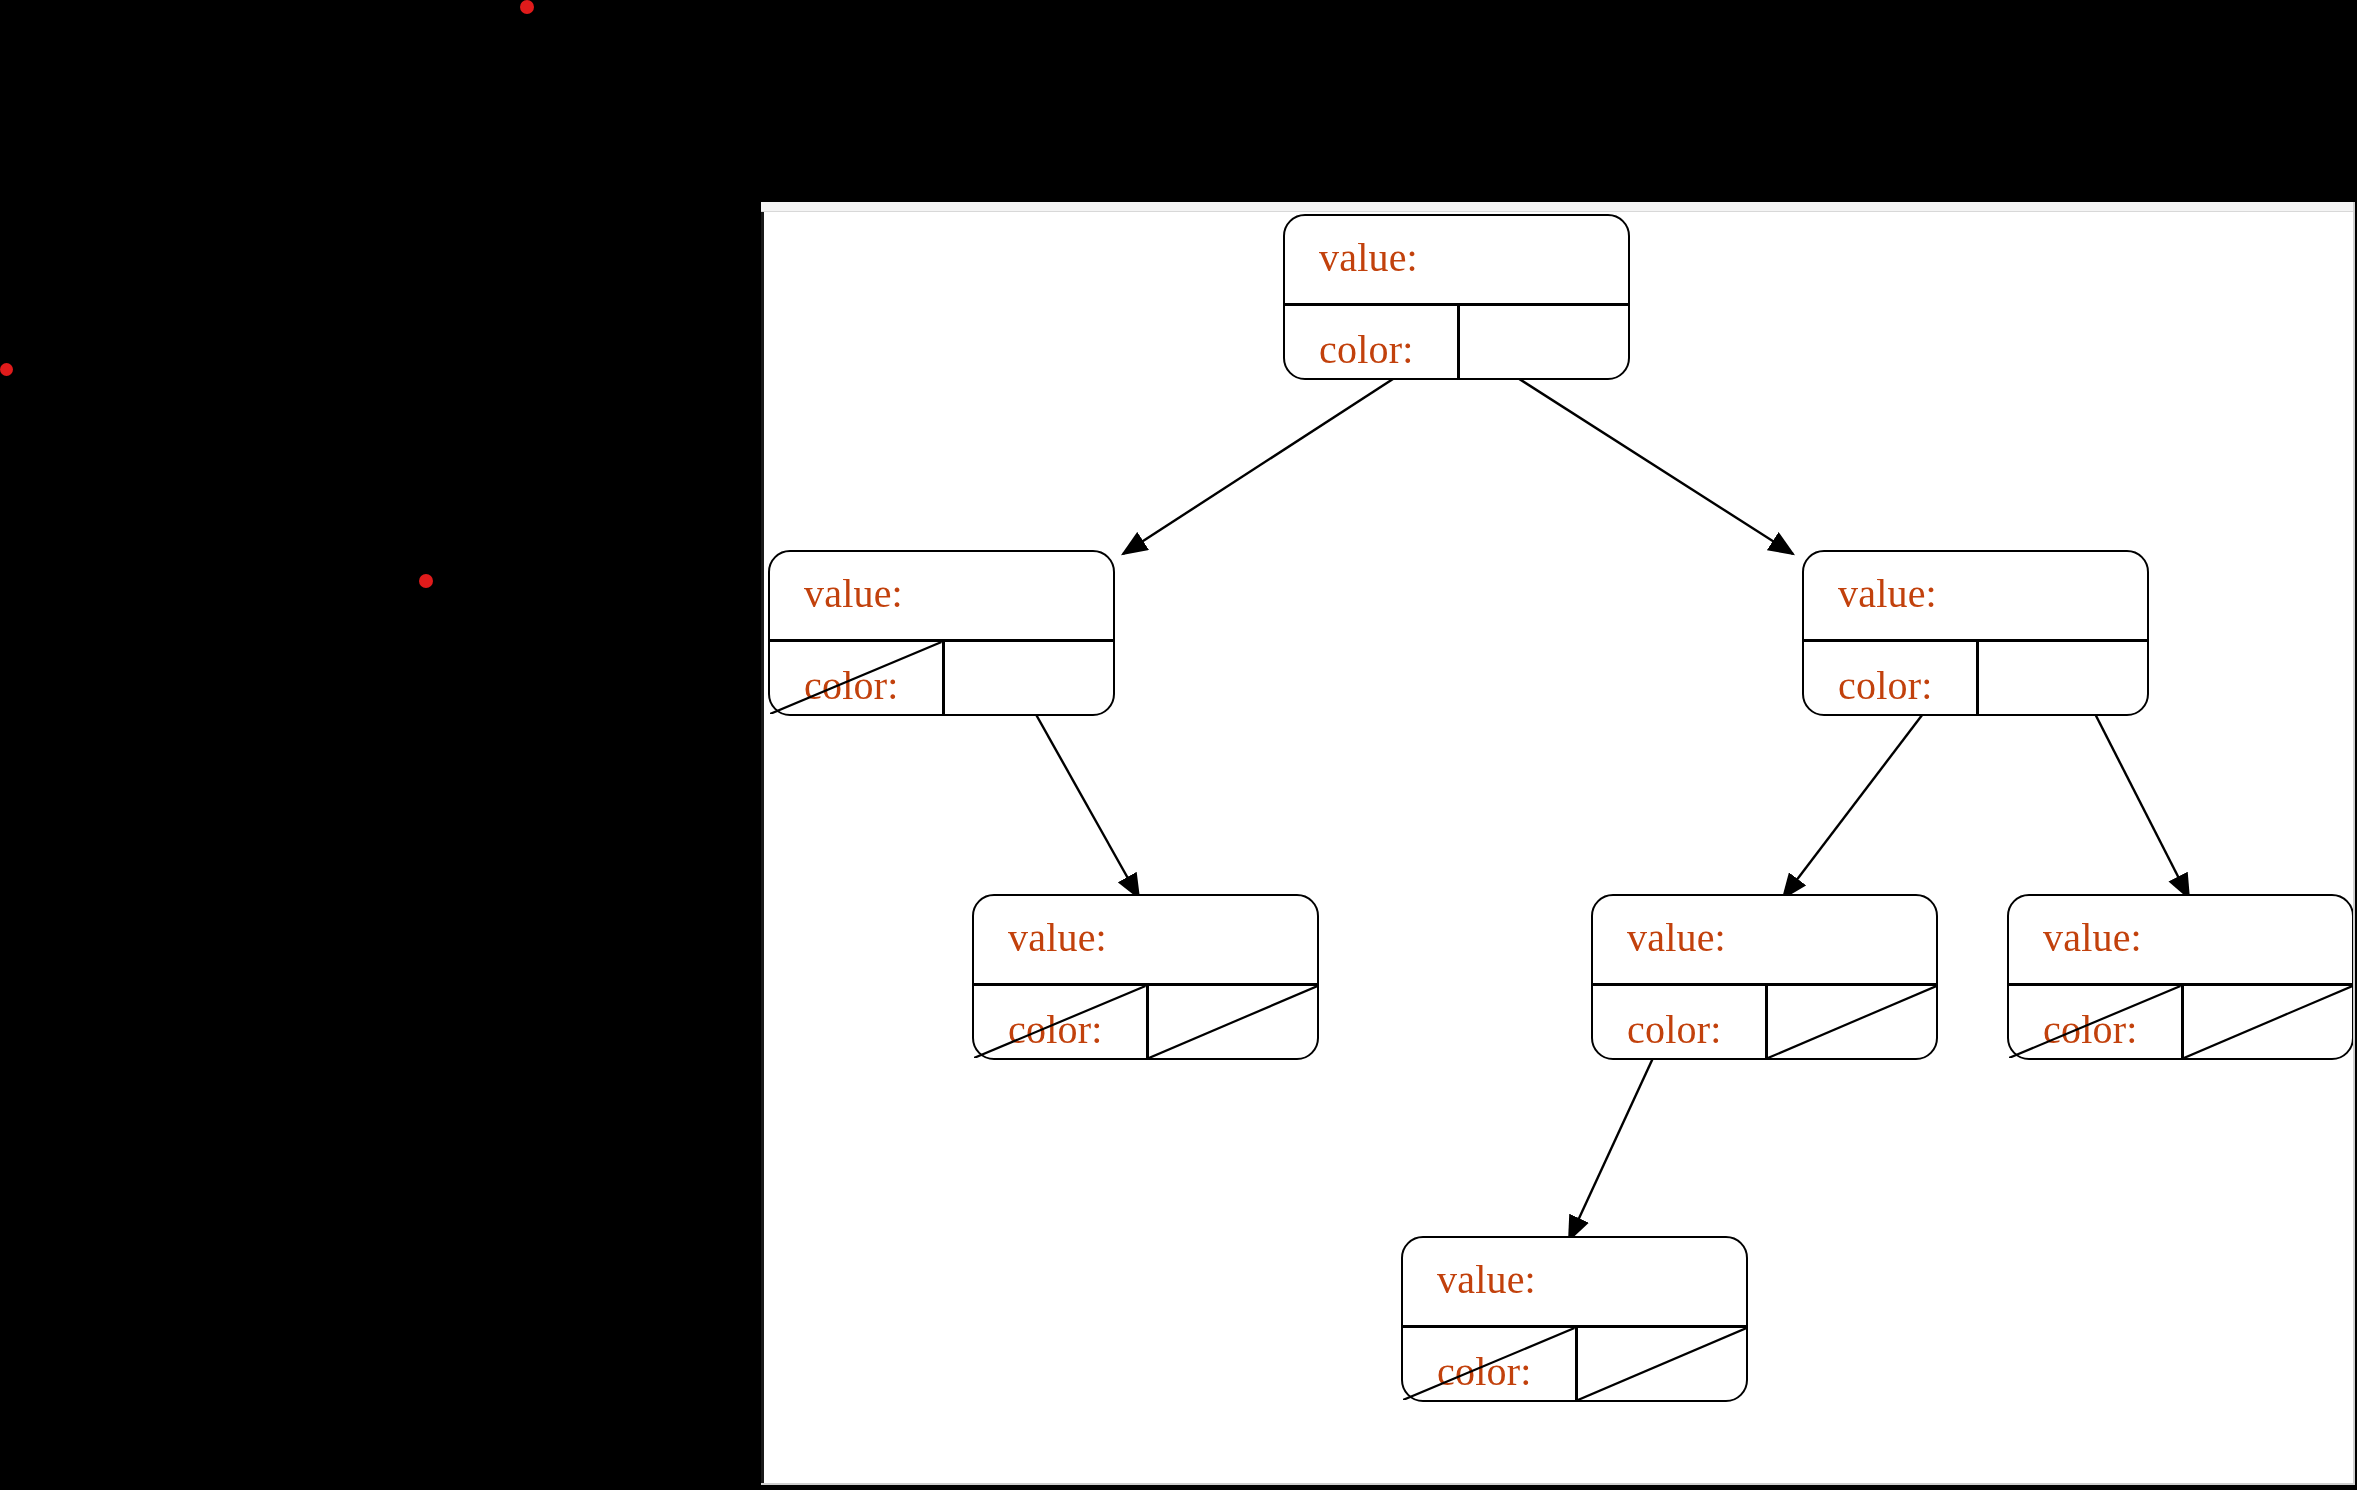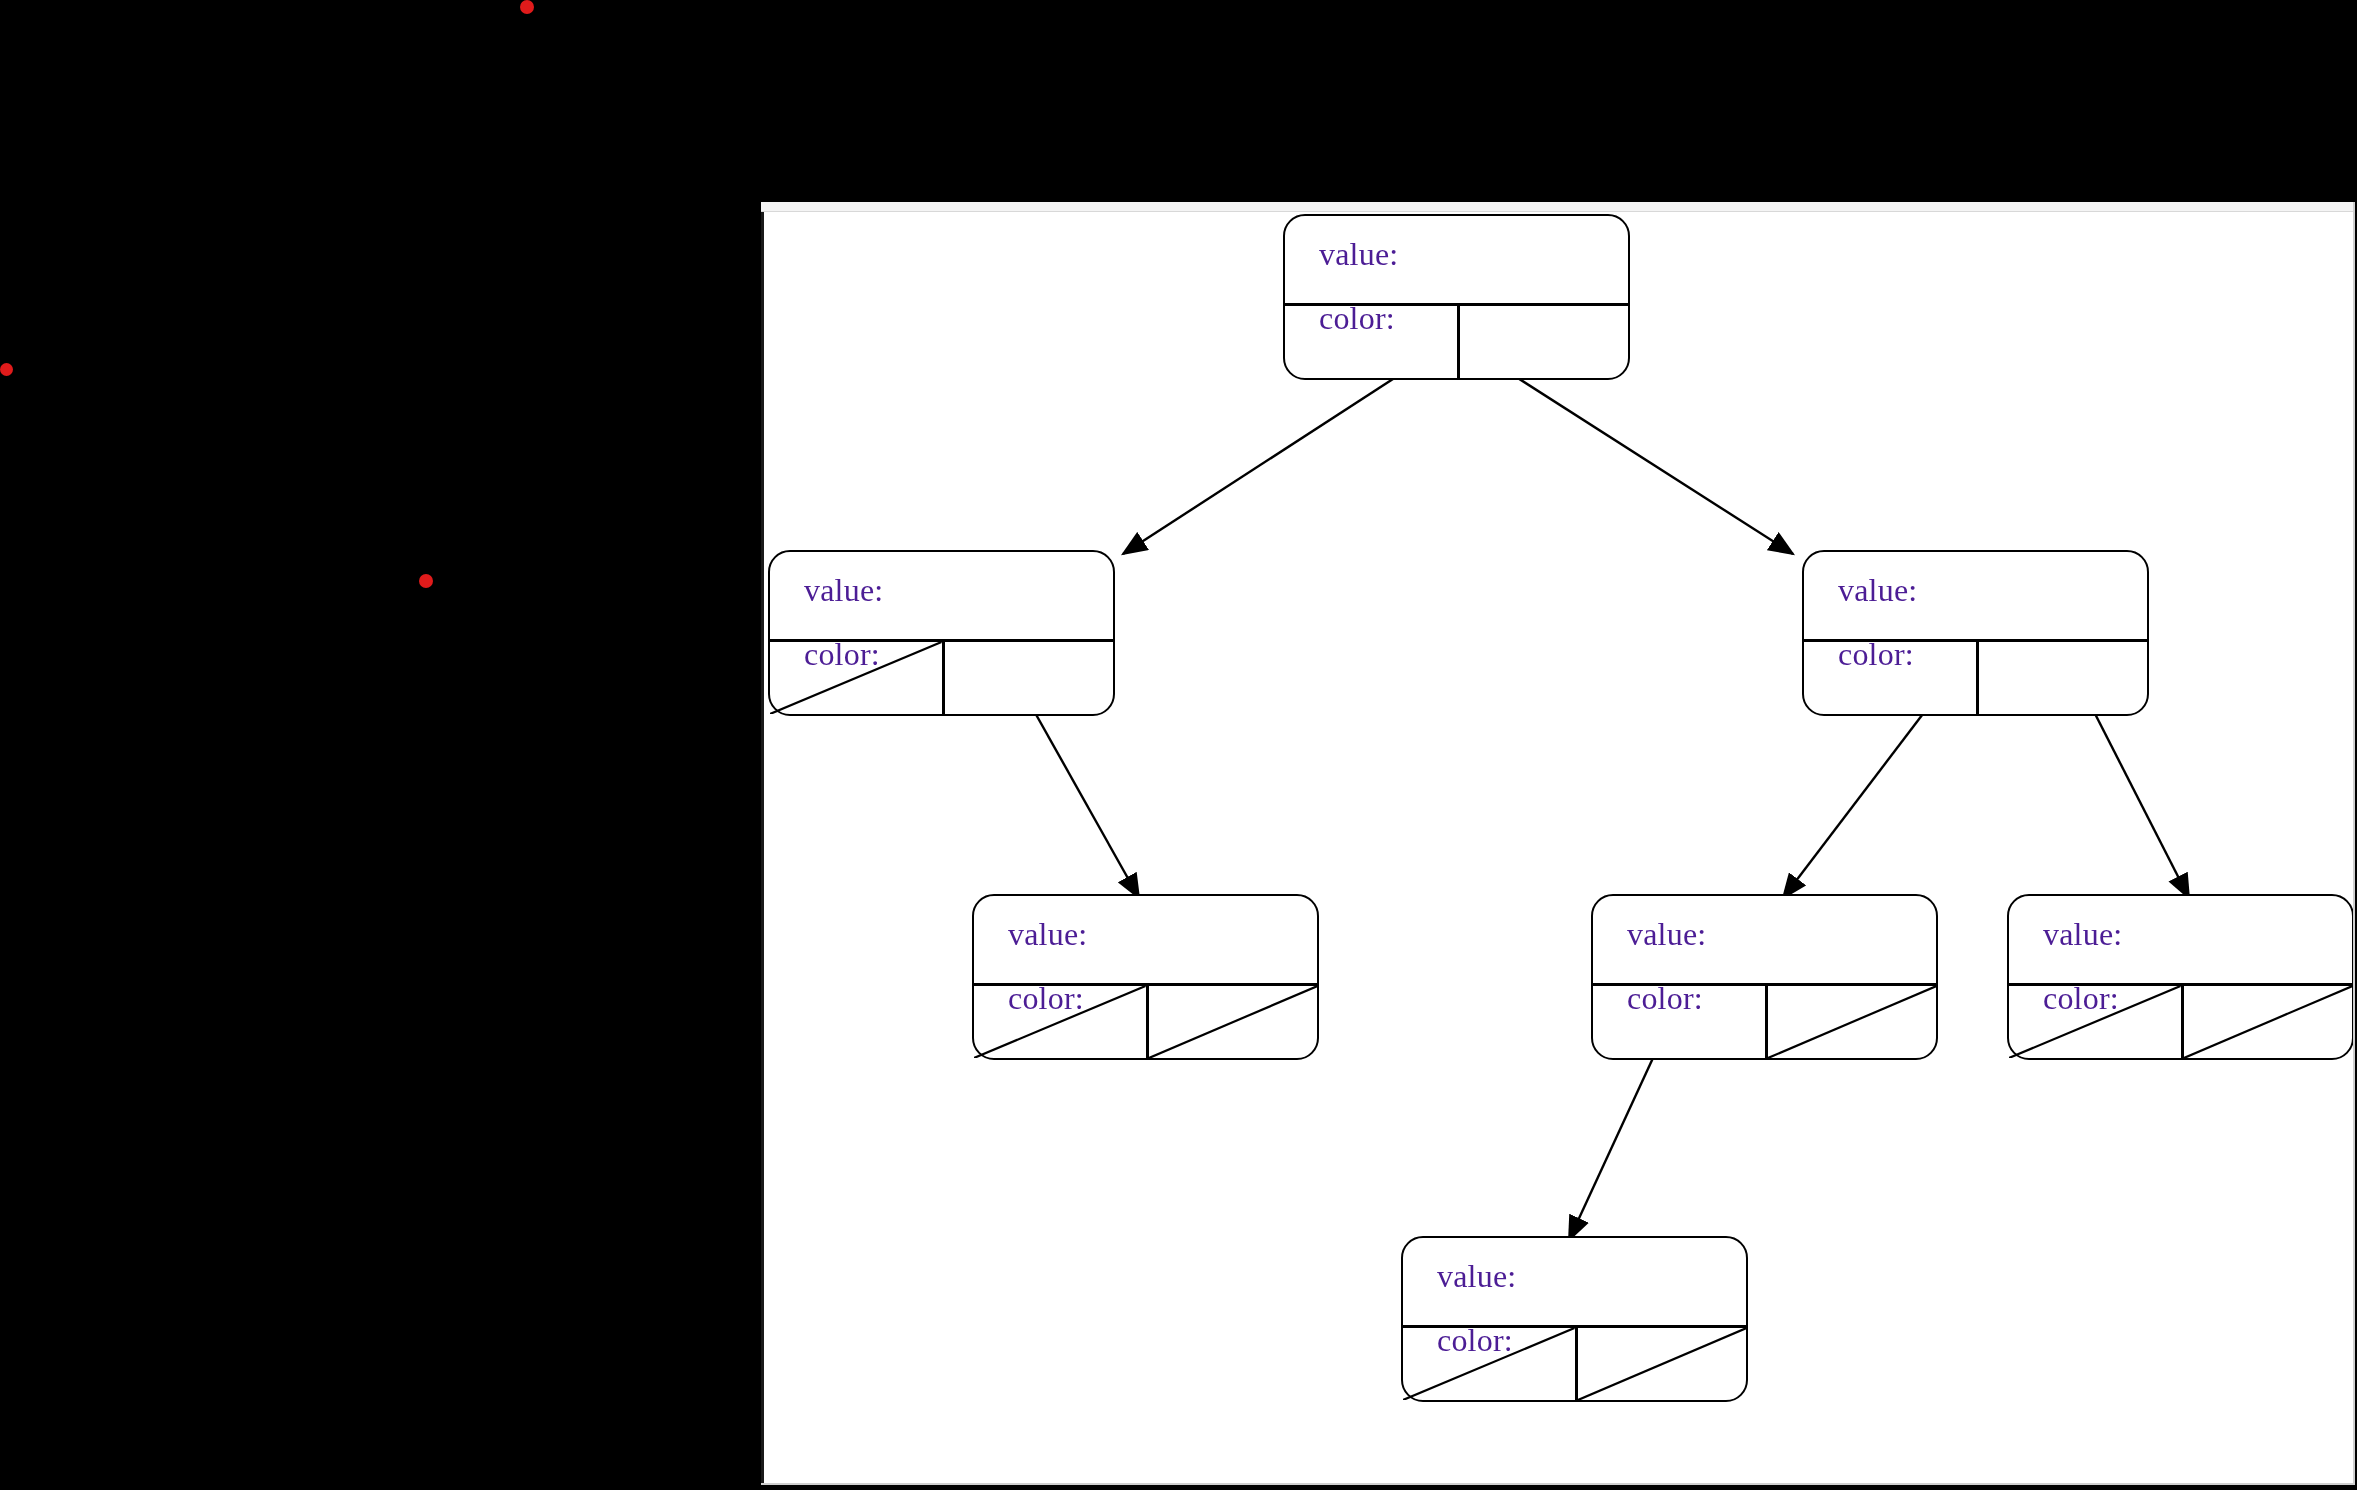--- a/index.html
+++ b/index.html
@@ -71,26 +71,26 @@
   .node-body {
     position: absolute;
     left: 0;
     top: 0;
     right: 0;
     bottom: 72px;
     padding: 22px 0 0 34px;
     box-sizing: border-box;
   }
   .node-field {
-    font-size: 32px;
+    font-size: 40px;
     line-height: 1.0;
-    color: #4c1d95;
+    color: #c2410c;
     letter-spacing: .2px;
   }
-  .node-field.second { margin-top: 32px; }
+  .node-field.second { margin-top: 52px; }
   .ptr-row {
     position: absolute;
     left: 0;
     right: 0;
     bottom: 0;
     height: 72px;
     border-top: 3px solid #000000;
   }
   .ptr-cell {
     position: absolute;

